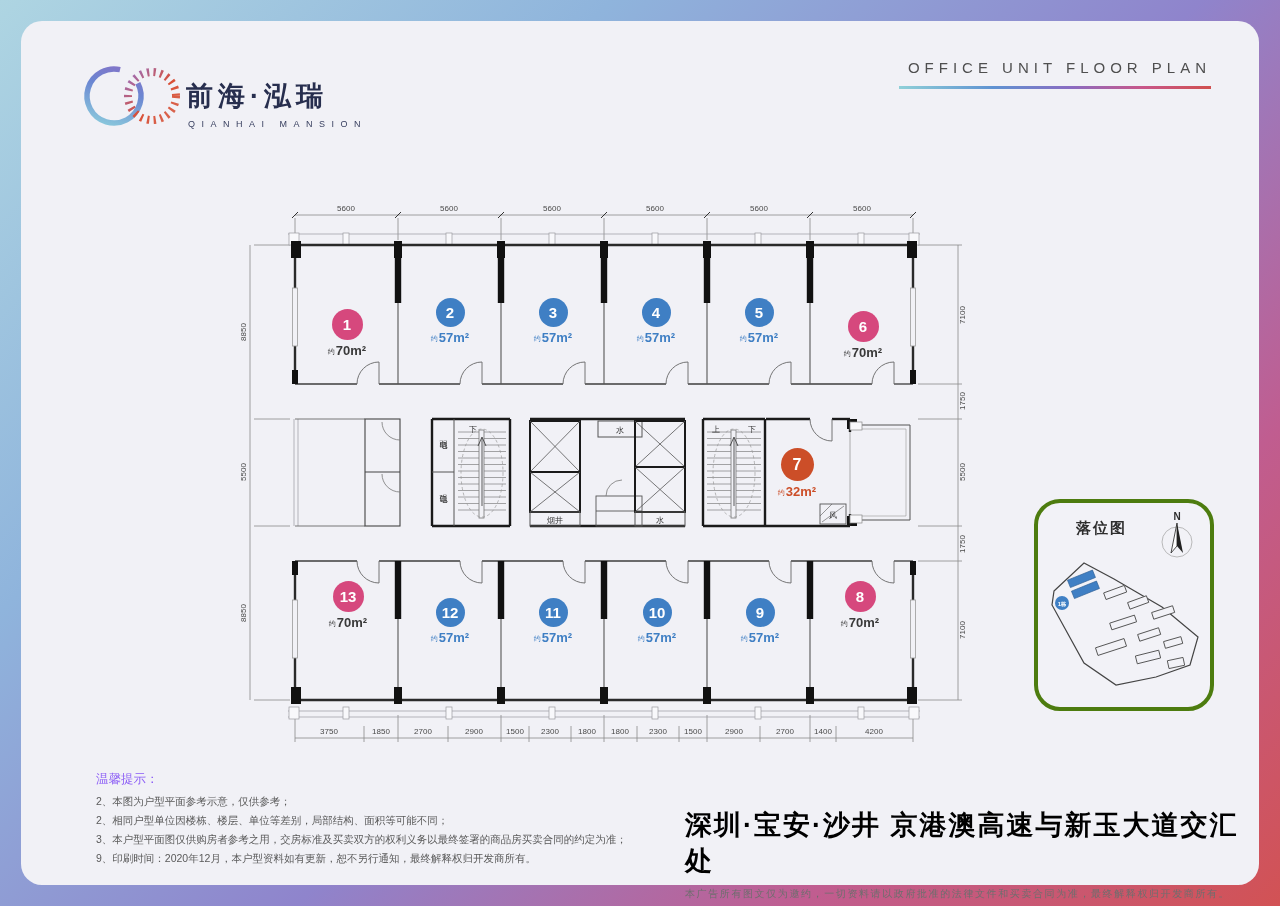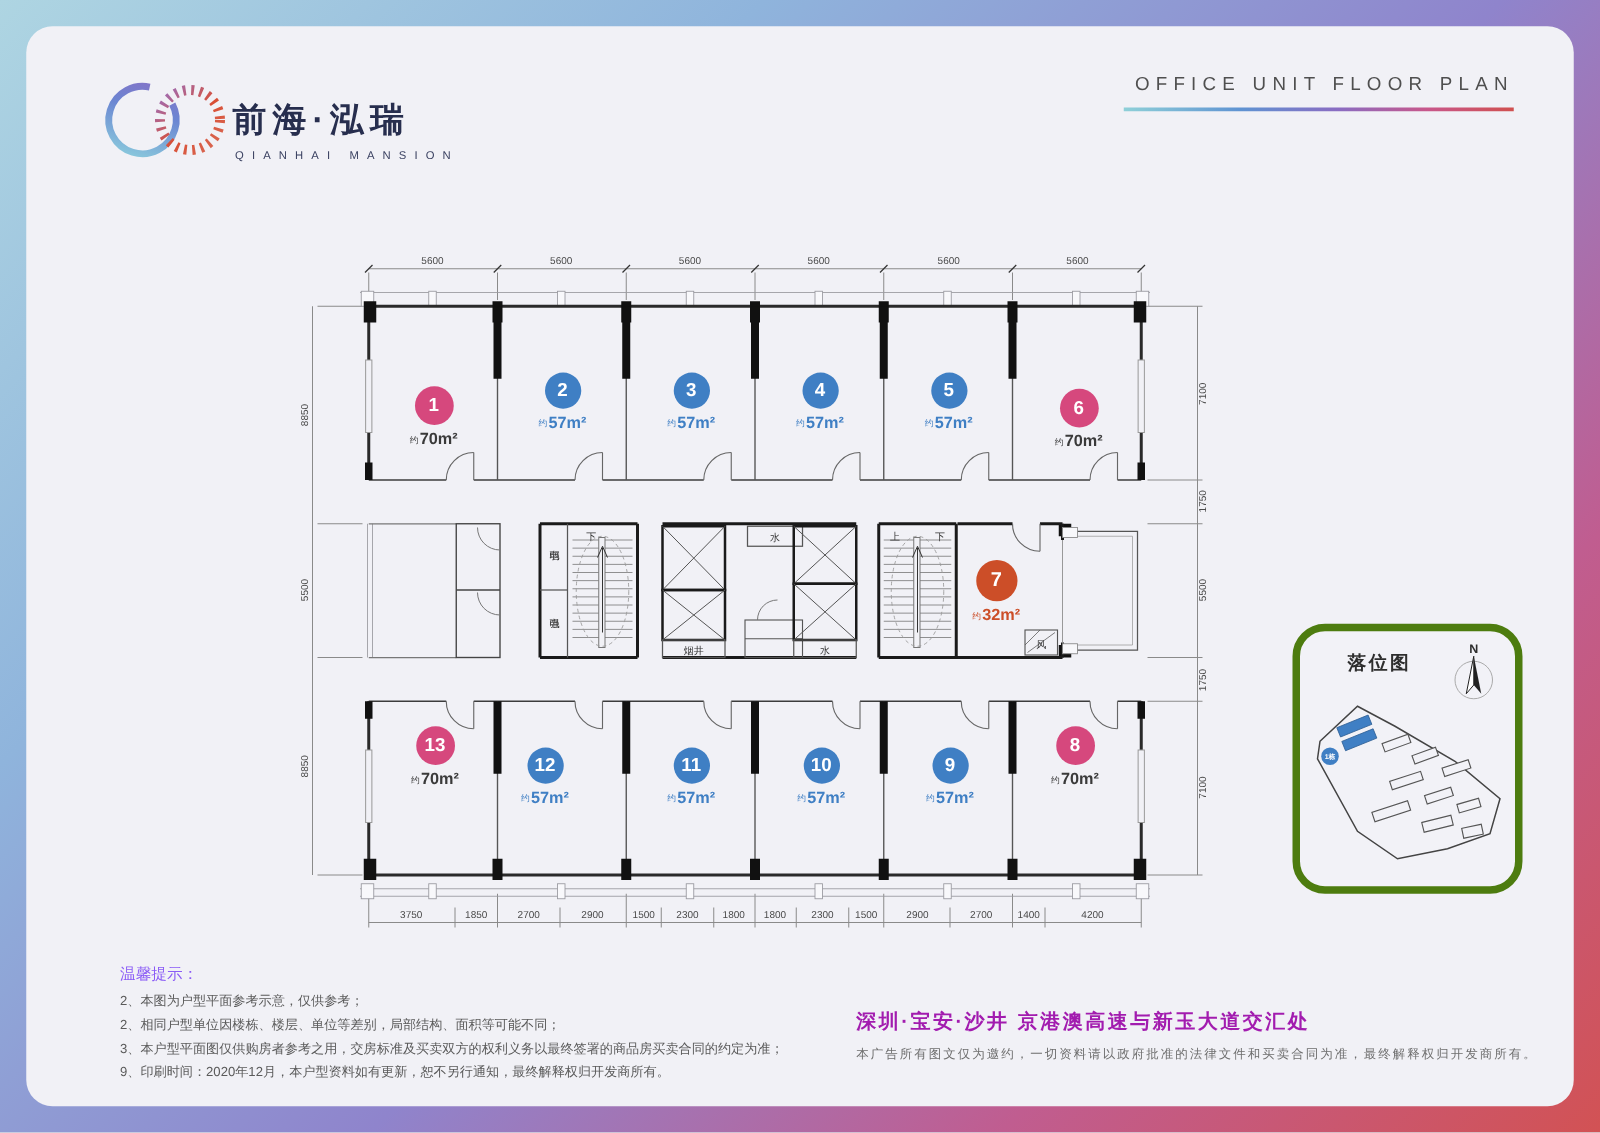--- a/index.html
+++ b/index.html
@@ -29,31 +29,31 @@
   .u-blue .ucircle{background:#3f7fc4;}
   .u-orange .ucircle{background:#cc4e28;width:33px;height:33px;line-height:33px;font-size:16px;}
   .uarea{margin-top:3px;font-size:13px;font-weight:bold;}
   .u-pink .uarea{color:#3a3a3a;}
   .u-blue .uarea{color:#3f7fc4;}
   .u-orange .uarea{color:#cc4e28;}
   .approx{font-size:7px;font-weight:normal;vertical-align:1px;margin-right:1px;}
 
   
   .map{position:absolute;left:1013px;top:478px;width:172px;height:204px;
-       border:6px solid #4d7c0f;border-radius:26px;background:#f2f2f7;}
+       border:4px solid #4d7c0f;border-radius:26px;background:#f2f2f7;}
   .map-title{position:absolute;left:38px;top:16px;font-size:15px;font-weight:bold;color:#2e2e2e;letter-spacing:2px;}
   .compass{position:absolute;right:10px;top:6px;}
   .site{position:absolute;left:2px;top:44px;}
 
   
   .tips{position:absolute;left:75px;top:750px;color:#5a5a5a;}
   .tips-title{font-size:12.5px;font-weight:normal;color:#8b5cf6;margin-bottom:4px;}
   .tips-line{font-size:10.5px;line-height:19px;}
   .footer{position:absolute;left:664px;top:786px;}
-  .addr{font-size:16px;font-weight:bold;color:#a21caf;letter-spacing:2px;}
+  .addr{font-size:27px;font-weight:bold;color:#000000;letter-spacing:2px;}
   .discl{font-size:10px;color:#6e6e6e;letter-spacing:1.6px;margin-top:8px;}
 
   
   text.dim{font-size:8px;fill:#4a4a4a;}
   text.core{font-size:8px;fill:#333;}
   .vtext{writing-mode:vertical-rl;glyph-orientation-vertical:0;}
 </style>
 </head>
 <body>
 
@@ -478,21 +478,21 @@
         <div class="uarea"><span class="approx">约</span><span>57m²</span></div>
       </div>
       <div class="unit u-blue" style="left:405px;top:428px;">
         <div class="ucircle">10</div>
         <div class="uarea"><span class="approx">约</span><span>57m²</span></div>
       </div>
       <div class="unit u-blue" style="left:301px;top:428px;">
         <div class="ucircle">11</div>
         <div class="uarea"><span class="approx">约</span><span>57m²</span></div>
       </div>
-      <div class="unit u-blue" style="left:184px;top:428px;">
+      <div class="unit u-blue" style="left:198px;top:428px;">
         <div class="ucircle">12</div>
         <div class="uarea"><span class="approx">约</span><span>57m²</span></div>
       </div>
       <div class="unit u-pink" style="left:96px;top:411px;">
         <div class="ucircle">13</div>
         <div class="uarea"><span class="approx">约</span><span>70m²</span></div>
       </div>
     </div>
 
     <div class="map">

